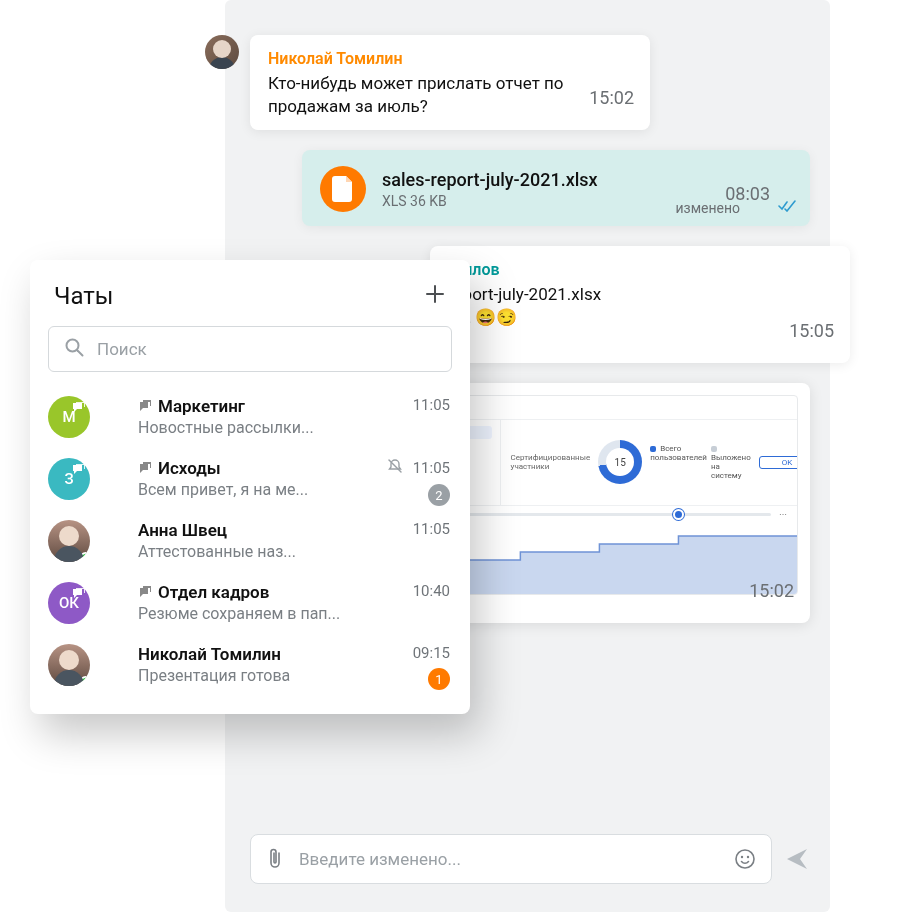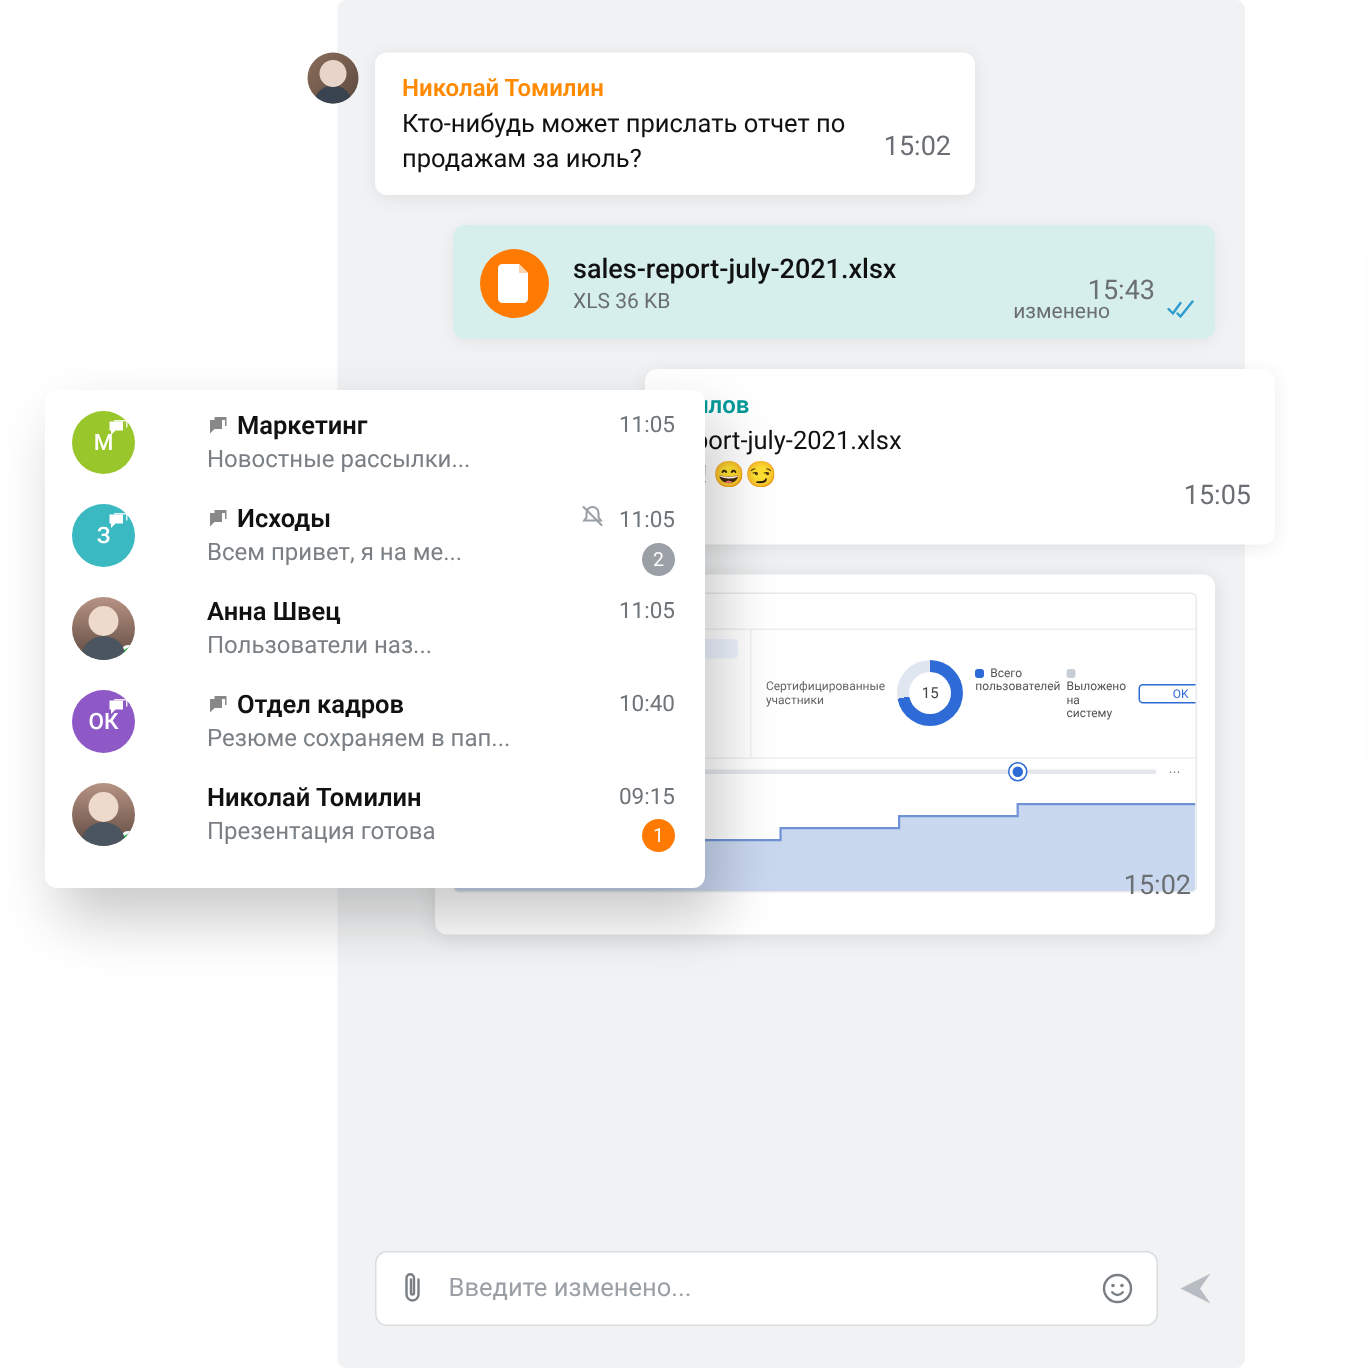--- a/index.html
+++ b/index.html
@@ -124,21 +124,21 @@
               <path d="M3 0h11l6 6v17a3 3 0 0 1-3 3H3a3 3 0 0 1-3-3V3a3 3 0 0 1 3-3Z" fill="#fff"></path>
               <path d="M14 0v6h6" fill="#ffd6b3"></path>
             </svg>
         </div>
         <div>
           <div class="file-name">sales-report-july-2021.xlsx</div>
           <div class="file-meta">XLS 36 KB</div>
         </div>
       </div>
       <span class="msg-status">изменено</span>
-      <span class="msg-time">15:43</span>
+      <span class="msg-time">08:03</span>
       <span class="read-mark">
         <svg width="18" height="12" viewBox="0 0 18 12">
             <path d="M1 6l3 3 5-7M7 9l2 2 8-10" stroke="#2e9bcf" stroke-width="1.6" fill="none" stroke-linecap="round"></path>
           </svg>
       </span>
     </div>
   </div>
 
   <div class="msg-wrap" style="margin-left:220px;">
     <div class="bubble msg-wide" style="width:420px;padding-bottom:34px;">
@@ -211,20 +211,39 @@
     </span>
   </div>
   <span class="send-btn">
     <svg width="26" height="26" viewBox="0 0 26 26">
         <path d="M3 13l20-10-7 10 7 10z" fill="#b7bdc2"></path>
       </svg>
   </span>
 </div>
 
 <div class="chats-panel">
+  <div class="panel-head">
+    <div class="panel-title">Чаты</div>
+    <span class="plus-icon">
+      <svg width="22" height="22" viewBox="0 0 22 22">
+          <path d="M11 3v16M3 11h16" stroke="#4c4f52" stroke-width="2" stroke-linecap="round"></path>
+        </svg>
+    </span>
+  </div>
+  <div class="search-wrap">
+    <div class="search-box">
+      <span>
+        <svg width="22" height="22" viewBox="0 0 22 22" fill="none">
+            <circle cx="9.5" cy="9.5" r="6" stroke="#9aa0a5" stroke-width="2"></circle>
+            <path d="M14.5 14.5l5 5" stroke="#9aa0a5" stroke-width="2" stroke-linecap="round"></path>
+          </svg>
+      </span>
+      <span class="search-ph">Поиск</span>
+    </div>
+  </div>
 
   <div class="chat-list" id="chat-list">
       <div class="chat-item">
         <div class="chat-avatar av-green">М<span class="grp"><svg width="14" height="12" viewBox="0 0 14 12">
               <path d="M1 1h9v6H5l-3 3V7H1z" fill="#fff"></path>
               <path d="M4 0h9v5h-1V1H4z" fill="#fff" opacity=".85"></path>
             </svg></span></div>
         <div class="chat-body">
           <div class="chat-name">
             <span class="grp-icon">
@@ -269,21 +288,21 @@
           </div><span class="badge badge-gray">2</span></div>
       </div>
       <div class="chat-item">
         <div class="chat-avatar av-photo">
           <span class="presence-dot"></span>
         </div>
         <div class="chat-body">
           <div class="chat-name">
             <span>Анна Швец</span>
           </div>
-          <div class="chat-sub">Пользователи наз...</div>
+          <div class="chat-sub">Аттестованные наз...</div>
         </div>
         <div class="chat-meta">
           <div class="chat-icons">
             <span class="chat-time">11:05</span>
           </div>
         </div>
       </div>
       <div class="chat-item">
         <div class="chat-avatar av-purple">ОК<span class="grp"><svg width="14" height="12" viewBox="0 0 14 12">
               <path d="M1 1h9v6H5l-3 3V7H1z" fill="#fff"></path>

